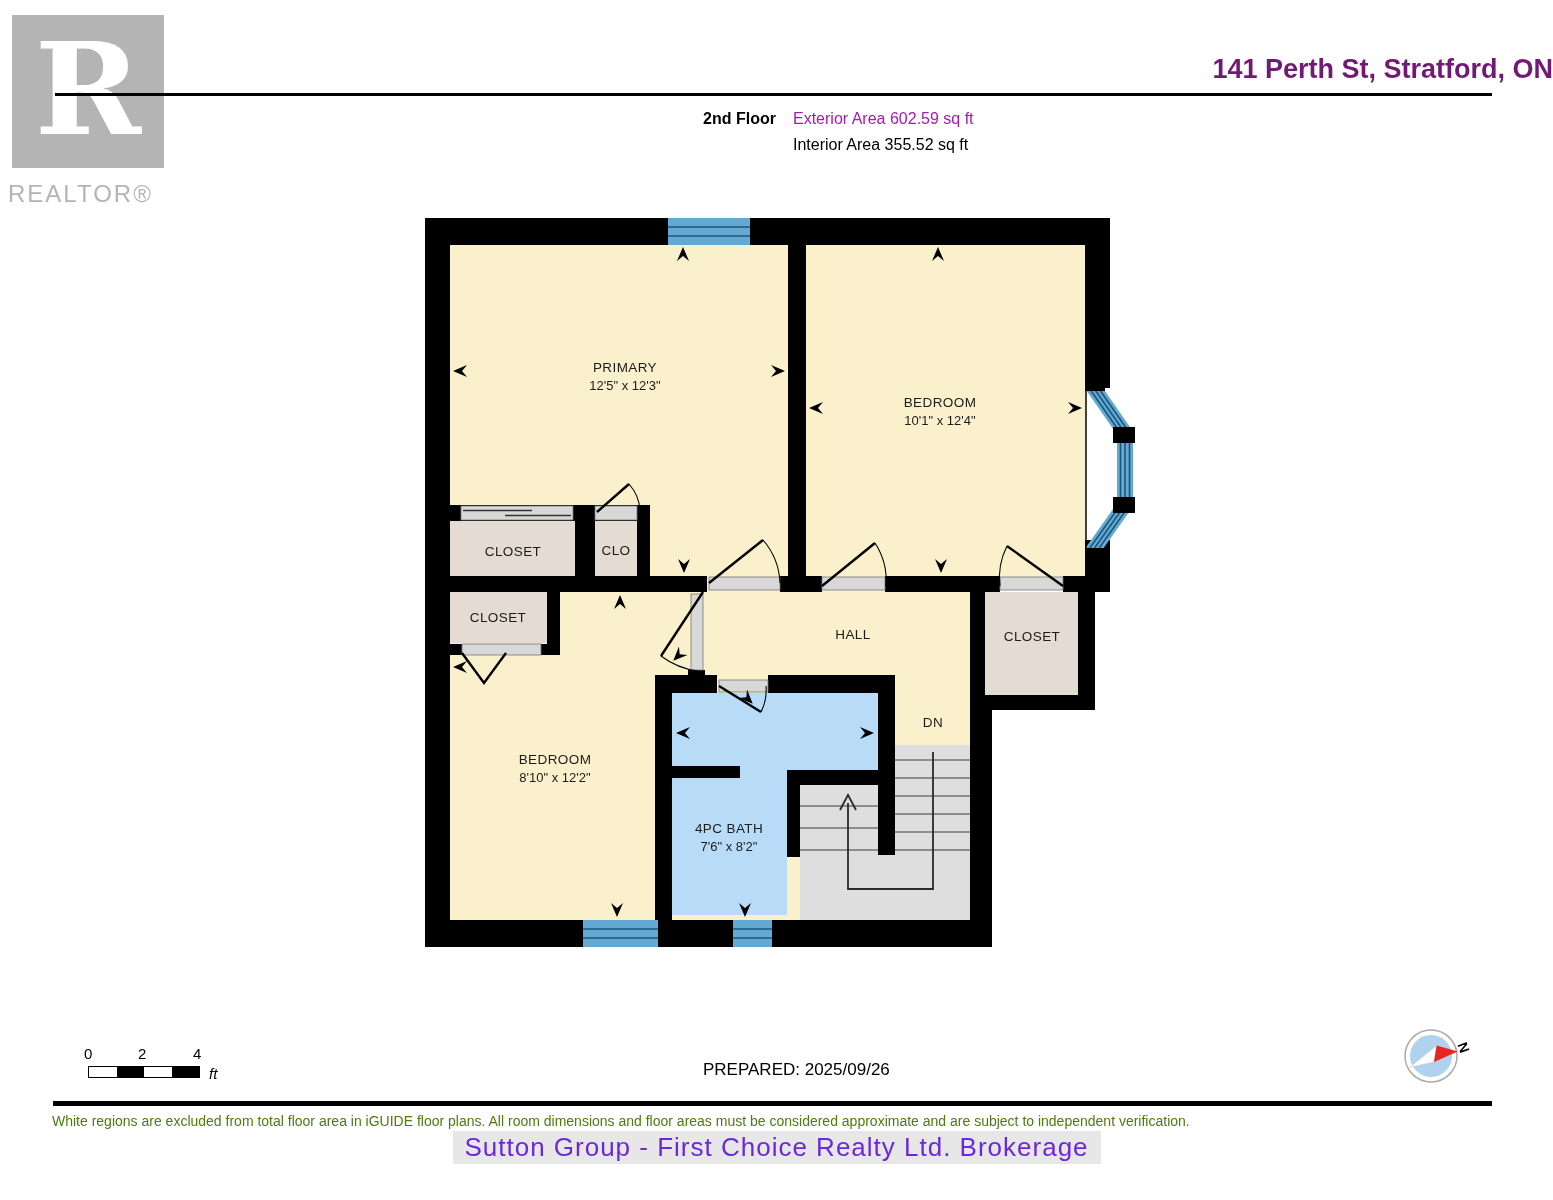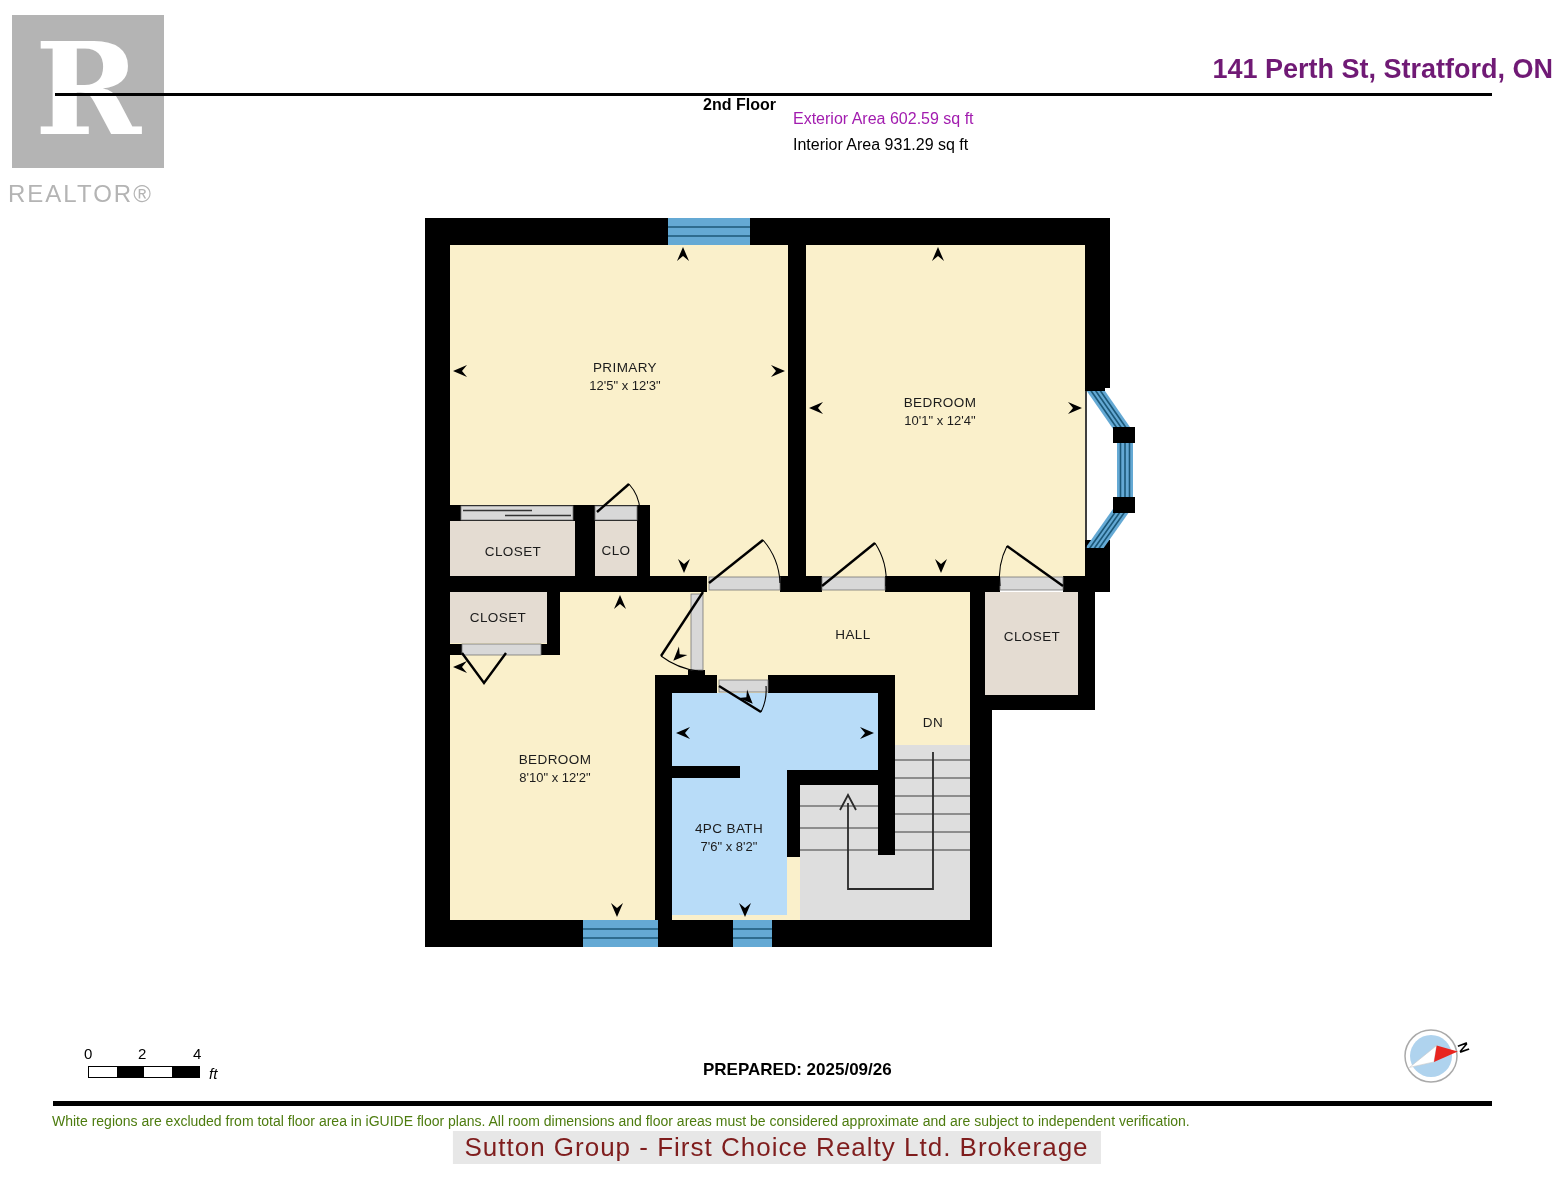--- a/index.html
+++ b/index.html
@@ -8,21 +8,21 @@
     --label:#1c1c1c; --logoGray:#b4b4b4;
   }
   html,body{margin:0;padding:0;background:#fff;}
   #page{position:relative;width:1553px;height:1200px;background:#fff;overflow:hidden;
         font-family:"Liberation Sans",sans-serif;}
 
   
   .title{position:absolute;top:54px;left:0;right:0;text-align:right;
          font-size:27px;font-weight:bold;color:#701a75;}
   .hrule{position:absolute;top:93px;left:55px;width:1437px;height:3px;background:#000;z-index:5;}
-  .floor-label{position:absolute;top:96px;left:560px;width:216px;text-align:right;
+  .floor-label{position:absolute;top:110px;left:560px;width:216px;text-align:right;
                font-size:16px;font-weight:bold;color:#000;}
   .area-ext{position:absolute;top:110px;left:793px;font-size:16px;color:#a21caf;}
   .area-int{position:absolute;top:136px;left:793px;font-size:16px;color:#000;}
 
   
   .logo-block{position:absolute;top:15px;left:12px;width:152px;height:153px;
               background:var(--logoGray);display:flex;align-items:center;justify-content:center;}
   .logo-letter{font-family:"DejaVu Serif",serif;font-weight:bold;font-size:128px;
                color:#fff;line-height:1;margin-top:-6px;}
   .logo-wordmark{position:absolute;top:180px;left:8px;width:180px;font-size:24px;
@@ -50,47 +50,47 @@
   .rdims{font:13px "Liberation Sans",sans-serif;fill:var(--label);text-anchor:middle;}
 
   
   .scalebar{position:absolute;left:85px;top:1045px;width:160px;height:40px;font-size:15px;color:#000;}
   .sb-tick{position:absolute;top:0;}
   .sb-bar{position:absolute;top:21px;left:3px;width:110px;height:10px;border:1px solid #000;
           display:flex;}
   .sb-seg{flex:1;height:100%;}
   .sb-unit{position:absolute;top:20px;left:124px;font-size:15px;font-style:italic;}
 
-  .prepared{position:absolute;left:703px;top:1060px;font-size:17px;font-weight:bold;color:#000;}
+  .prepared{position:absolute;left:703px;top:1060px;font-size:17px;font-weight:normal;color:#000;}
 
   #compass{position:absolute;left:1395px;top:1018px;width:110px;height:82px;}
   .compass-n{font:bold 14px "Liberation Sans",sans-serif;fill:#000;}
 
   
   .footer-rule{position:absolute;top:1101px;left:53px;width:1439px;height:5px;background:#000;}
   .disclaimer{position:absolute;top:1113px;left:52px;font-size:14px;color:#4d7c0f;}
   .watermark{position:absolute;top:1131px;left:50%;transform:translateX(-50%);
-             background:#e7e7e7;color:#7f1d1d;font-size:26px;letter-spacing:1px;
+             background:#e7e7e7;color:#6d28d9;font-size:26px;letter-spacing:1px;
              padding:1px 12px;white-space:nowrap;}
 </style>
 </head>
 <body>
 
 <div id="page">
 
   <div class="logo-block">
     <span class="logo-letter">R</span>
   </div>
   <div class="logo-wordmark">REALTOR®</div>
 
   <div class="title">141 Perth St, Stratford, ON</div>
   <div class="hrule"></div>
   <div class="floor-label">2nd Floor</div>
   <div class="area-ext">Exterior Area 602.59 sq ft</div>
-  <div class="area-int">Interior Area 931.29 sq ft</div>
+  <div class="area-int">Interior Area 355.52 sq ft</div>
 
   <svg id="plan" viewBox="420 210 725 745">
     <defs>
       <polygon id="dimarrow" class="arrow" points="0,-1 -6,13 0,8 6,13"></polygon>
     </defs>
 
     <g>
       <rect class="cream" x="450" y="245" width="635" height="333"></rect>
       <rect class="cream" x="450" y="578" width="520" height="342"></rect>
       <rect class="beige" x="450" y="521" width="125" height="55"></rect>

